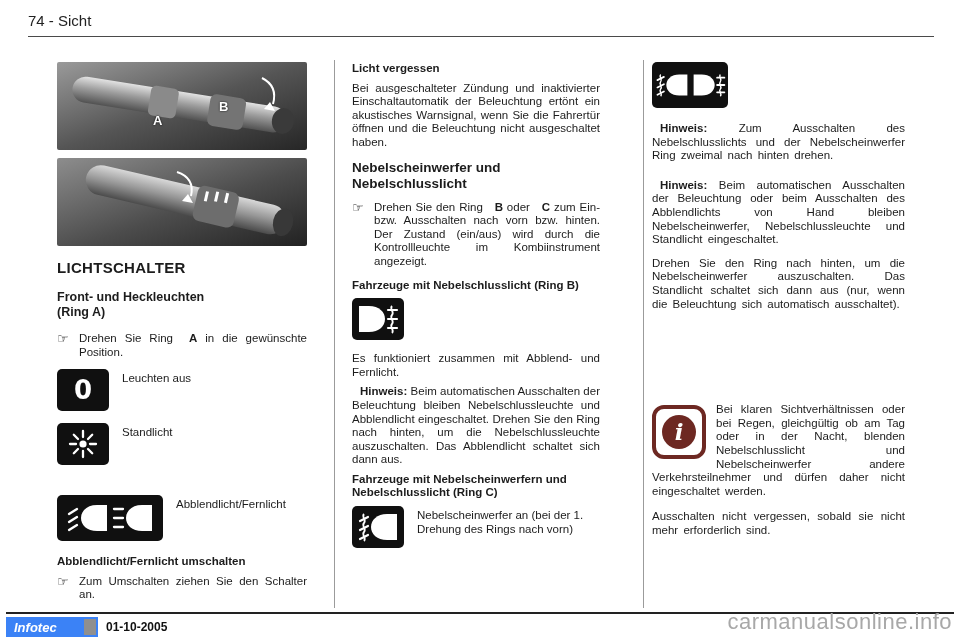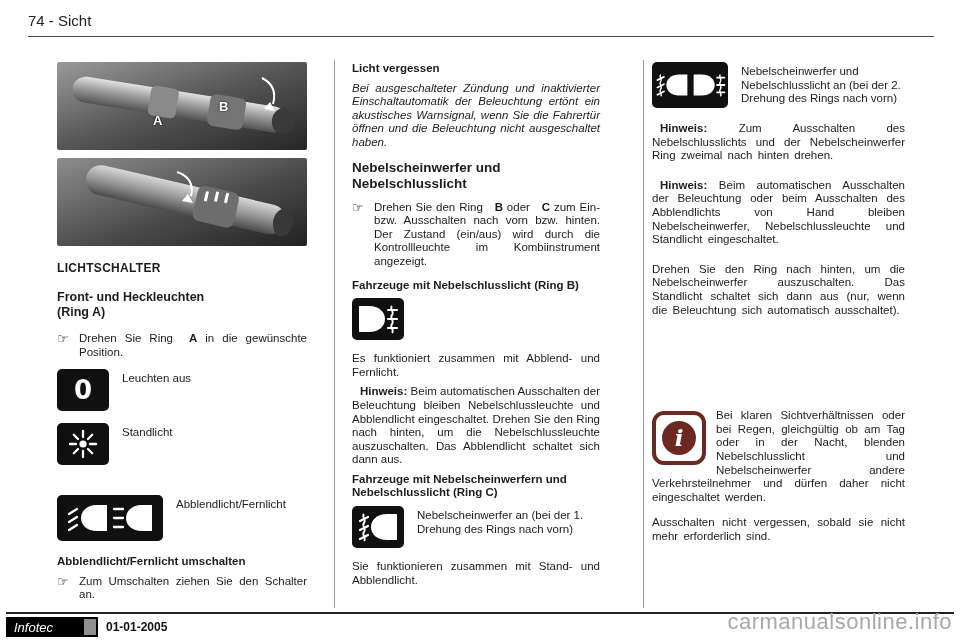--- a/index.html
+++ b/index.html
@@ -25,21 +25,21 @@
   p { margin:0 0 6px 0; }
   .b { font-weight:bold;padding-left:8px; }
 
   
   .photo { position:relative; width:250px; height:88px; border-radius:2px; overflow:hidden; }
   .photo1 { margin-bottom:8px; }
   .photo2 { margin-bottom:14px; }
   .photo-label { position:absolute; color:#fff; font-weight:bold; font-size:13px; text-shadow:0 0 2px #000; }
 
   
-  .h-main { font-size:12px; font-weight:bold; letter-spacing:.3px; margin:0 0 14px 0; line-height:16px; }
+  .h-main { font-size:15px; font-weight:bold; letter-spacing:.3px; margin:0 0 14px 0; line-height:16px; }
   .h-sub  { font-size:12.5px; font-weight:bold; line-height:15px; margin:0 0 12px 0; }
   .h-fog  { font-size:13.5px; font-weight:bold; line-height:16.5px; margin:0 0 8px 0; text-align:left; }
   .b-title { font-weight:bold; margin:0 0 6px 0; text-align:left; }
 
   
   .bullet { display:flex; margin:0 0 10px 0; }
   .hand { flex:none; width:22px; font-family:"DejaVu Sans", sans-serif; font-size:13px; line-height:13.6px; }
   .bullet-text { flex:1; text-align:justify; }
 
   
@@ -66,23 +66,23 @@
   }
   .info-circle {
     width:34px; height:34px; border-radius:50%; background:#6d2822; color:#fff;
     font-family:"DejaVu Serif", serif; font-style:italic; font-weight:bold; font-size:23px;
     display:flex; align-items:center; justify-content:center;
   }
 
   
   .footer-rule { position:absolute; left:6px; right:6px; top:612px; height:2px; background:#222; }
   .logo-box {
-    position:absolute; left:6px; top:617px; width:92px; height:20px; background:#000000;
+    position:absolute; left:6px; top:617px; width:92px; height:20px; background:#3b82f6;
     color:#fff; display:flex; align-items:center; padding-left:8px;
-    font-style:italic; font-weight:normal; font-size:13px;
+    font-style:italic; font-weight:bold; font-size:13px;
   }
   .logo-chip { position:absolute; right:2px; top:2px; width:12px; height:16px; background:#8f8f8f; }
   .footer-date { position:absolute; left:106px; top:620px; font-size:12px; font-weight:bold; color:#111; }
 
   .watermark {
     position:absolute; right:8px; bottom:5px; font-size:22px; color:#a8a8a8;
     letter-spacing:.5px; z-index:5;
   }
 </style>
 </head>
@@ -214,21 +214,21 @@
 
     <div class="bullet">
       <span class="hand">☞</span>
       <span class="bullet-text">Zum Umschalten ziehen Sie den Schalter an.</span>
     </div>
   </div>
 
   <div id="col-mid" class="col">
 
     <p class="b-title">Licht vergessen</p>
-    <p style="margin-bottom:10px;font-style:italic;">Bei ausgeschalteter Zündung und inaktivierter Einschaltautomatik der Beleuchtung ertönt ein akustisches Warnsignal, wenn Sie die Fahrertür öffnen und die Beleuchtung nicht ausgeschaltet haben.</p>
+    <p style="margin-bottom:10px;">Bei ausgeschalteter Zündung und inaktivierter Einschaltautomatik der Beleuchtung ertönt ein akustisches Warnsignal, wenn Sie die Fahrertür öffnen und die Beleuchtung nicht ausgeschaltet haben.</p>
 
     <h2 class="h-fog">Nebelscheinwerfer und Nebelschlusslicht</h2>
 
     <div class="bullet">
       <span class="hand">☞</span>
       <span class="bullet-text"><span>Drehen Sie den Ring </span><span class="b">B</span><span> oder </span><span class="b">C</span><span> zum Ein- bzw. Ausschalten nach vorn bzw. hinten. Der Zustand (ein/aus) wird durch die Kontrollleuchte im Kombiinstrument angezeigt.</span></span>
     </div>
 
     <p class="b-title">Fahrzeuge mit Nebelschlusslicht (Ring B)</p>
 
@@ -260,21 +260,20 @@
             <line x1="11" y1="5" x2="3" y2="9"></line>
               <line x1="11" y1="14" x2="3" y2="18"></line>
               <line x1="11" y1="23" x2="3" y2="27"></line>
           </g>
           <path d="M7 2 C4 5 10 8 7 11 C4 14 10 17 7 20 C4 23 10 26 7 29" fill="none" stroke="#fff" stroke-width="1.8"></path>
         </svg>
       </div>
       <span class="icon-label">Nebelscheinwerfer an (bei der 1. Drehung des Rings nach vorn)</span>
     </div>
 
-    <p>Sie funktionieren zusammen mit Stand- und Abblendlicht.</p>
   </div>
 
   <div id="col-right" class="col">
 
     <div class="icon-row" style="margin-bottom:14px;">
       <div class="icon-box icon-combo">
         <svg width="34" height="26" viewBox="0 0 42 30">
           <path d="M40 2 L30 2 C20 2 14 8 14 15 C14 22 20 28 30 28 L40 28 Z" fill="#fff"></path>
           <g stroke="#fff" stroke-width="2.2" stroke-linecap="round">
             <line x1="11" y1="5" x2="3" y2="9"></line>
@@ -286,40 +285,39 @@
         <svg width="34" height="26" viewBox="0 0 42 30">
           <path d="M2 2 L12 2 C22 2 28 8 28 15 C28 22 22 28 12 28 L2 28 Z" fill="#fff"></path>
           <g stroke="#fff" stroke-width="2.2" stroke-linecap="round">
             <line x1="31" y1="6" x2="40" y2="6"></line>
               <line x1="31" y1="15" x2="40" y2="15"></line>
               <line x1="31" y1="24" x2="40" y2="24"></line>
           </g>
           <path d="M35 2 C32 5 38 8 35 11 C32 14 38 17 35 20 C32 23 38 26 35 29" fill="none" stroke="#fff" stroke-width="1.8"></path>
         </svg>
       </div>
-      <span class="icon-label">Nebelscheinwerfer und Nebelschlusslicht an (bei der 2. Drehung des Rings nach vorn)</span>
     </div>
 
     <p style="margin-bottom:16px;"><span class="b">Hinweis:</span><span> Zum Ausschalten des Nebelschlusslichts und der Nebelscheinwerfer Ring zweimal nach hinten drehen.</span></p>
 
-    <p style="margin-bottom:16px;"><span class="b">Hinweis:</span><span> Beim automatischen Ausschalten der Beleuchtung oder beim Ausschalten des Abblendlichts von Hand bleiben Nebelscheinwerfer, Nebelschlussleuchte und Standlicht eingeschaltet.</span></p>
+    <p style="margin-bottom:10px;"><span class="b">Hinweis:</span><span> Beim automatischen Ausschalten der Beleuchtung oder beim Ausschalten des Abblendlichts von Hand bleiben Nebelscheinwerfer, Nebelschlussleuchte und Standlicht eingeschaltet.</span></p>
 
     <p>Drehen Sie den Ring nach hinten, um die Nebelscheinwerfer auszuschalten. Das Standlicht schaltet sich dann aus (nur, wenn die Beleuchtung sich automatisch ausschaltet).</p>
 
     <div class="info-block">
       <div class="info-icon">
         <div class="info-circle">i</div>
       </div>
       <p style="margin:0;">Bei klaren Sichtverhältnissen oder bei Regen, gleichgültig ob am Tag oder in der Nacht, blenden Nebelschlusslicht und Nebelscheinwerfer andere Verkehrsteilnehmer und dürfen daher nicht eingeschaltet werden.</p>
     </div>
 
     <p style="clear:both;">Ausschalten nicht vergessen, sobald sie nicht mehr erforderlich sind.</p>
   </div>
 
   <div class="footer-rule"></div>
   <div class="logo-box">
     <span>Infotec</span>
     <span class="logo-chip"></span>
   </div>
-  <div class="footer-date">01-01-2005</div>
+  <div class="footer-date">01-10-2005</div>
 
   <div class="watermark">carmanualsonline.info</div>
 </div>
 
 </body></html>

